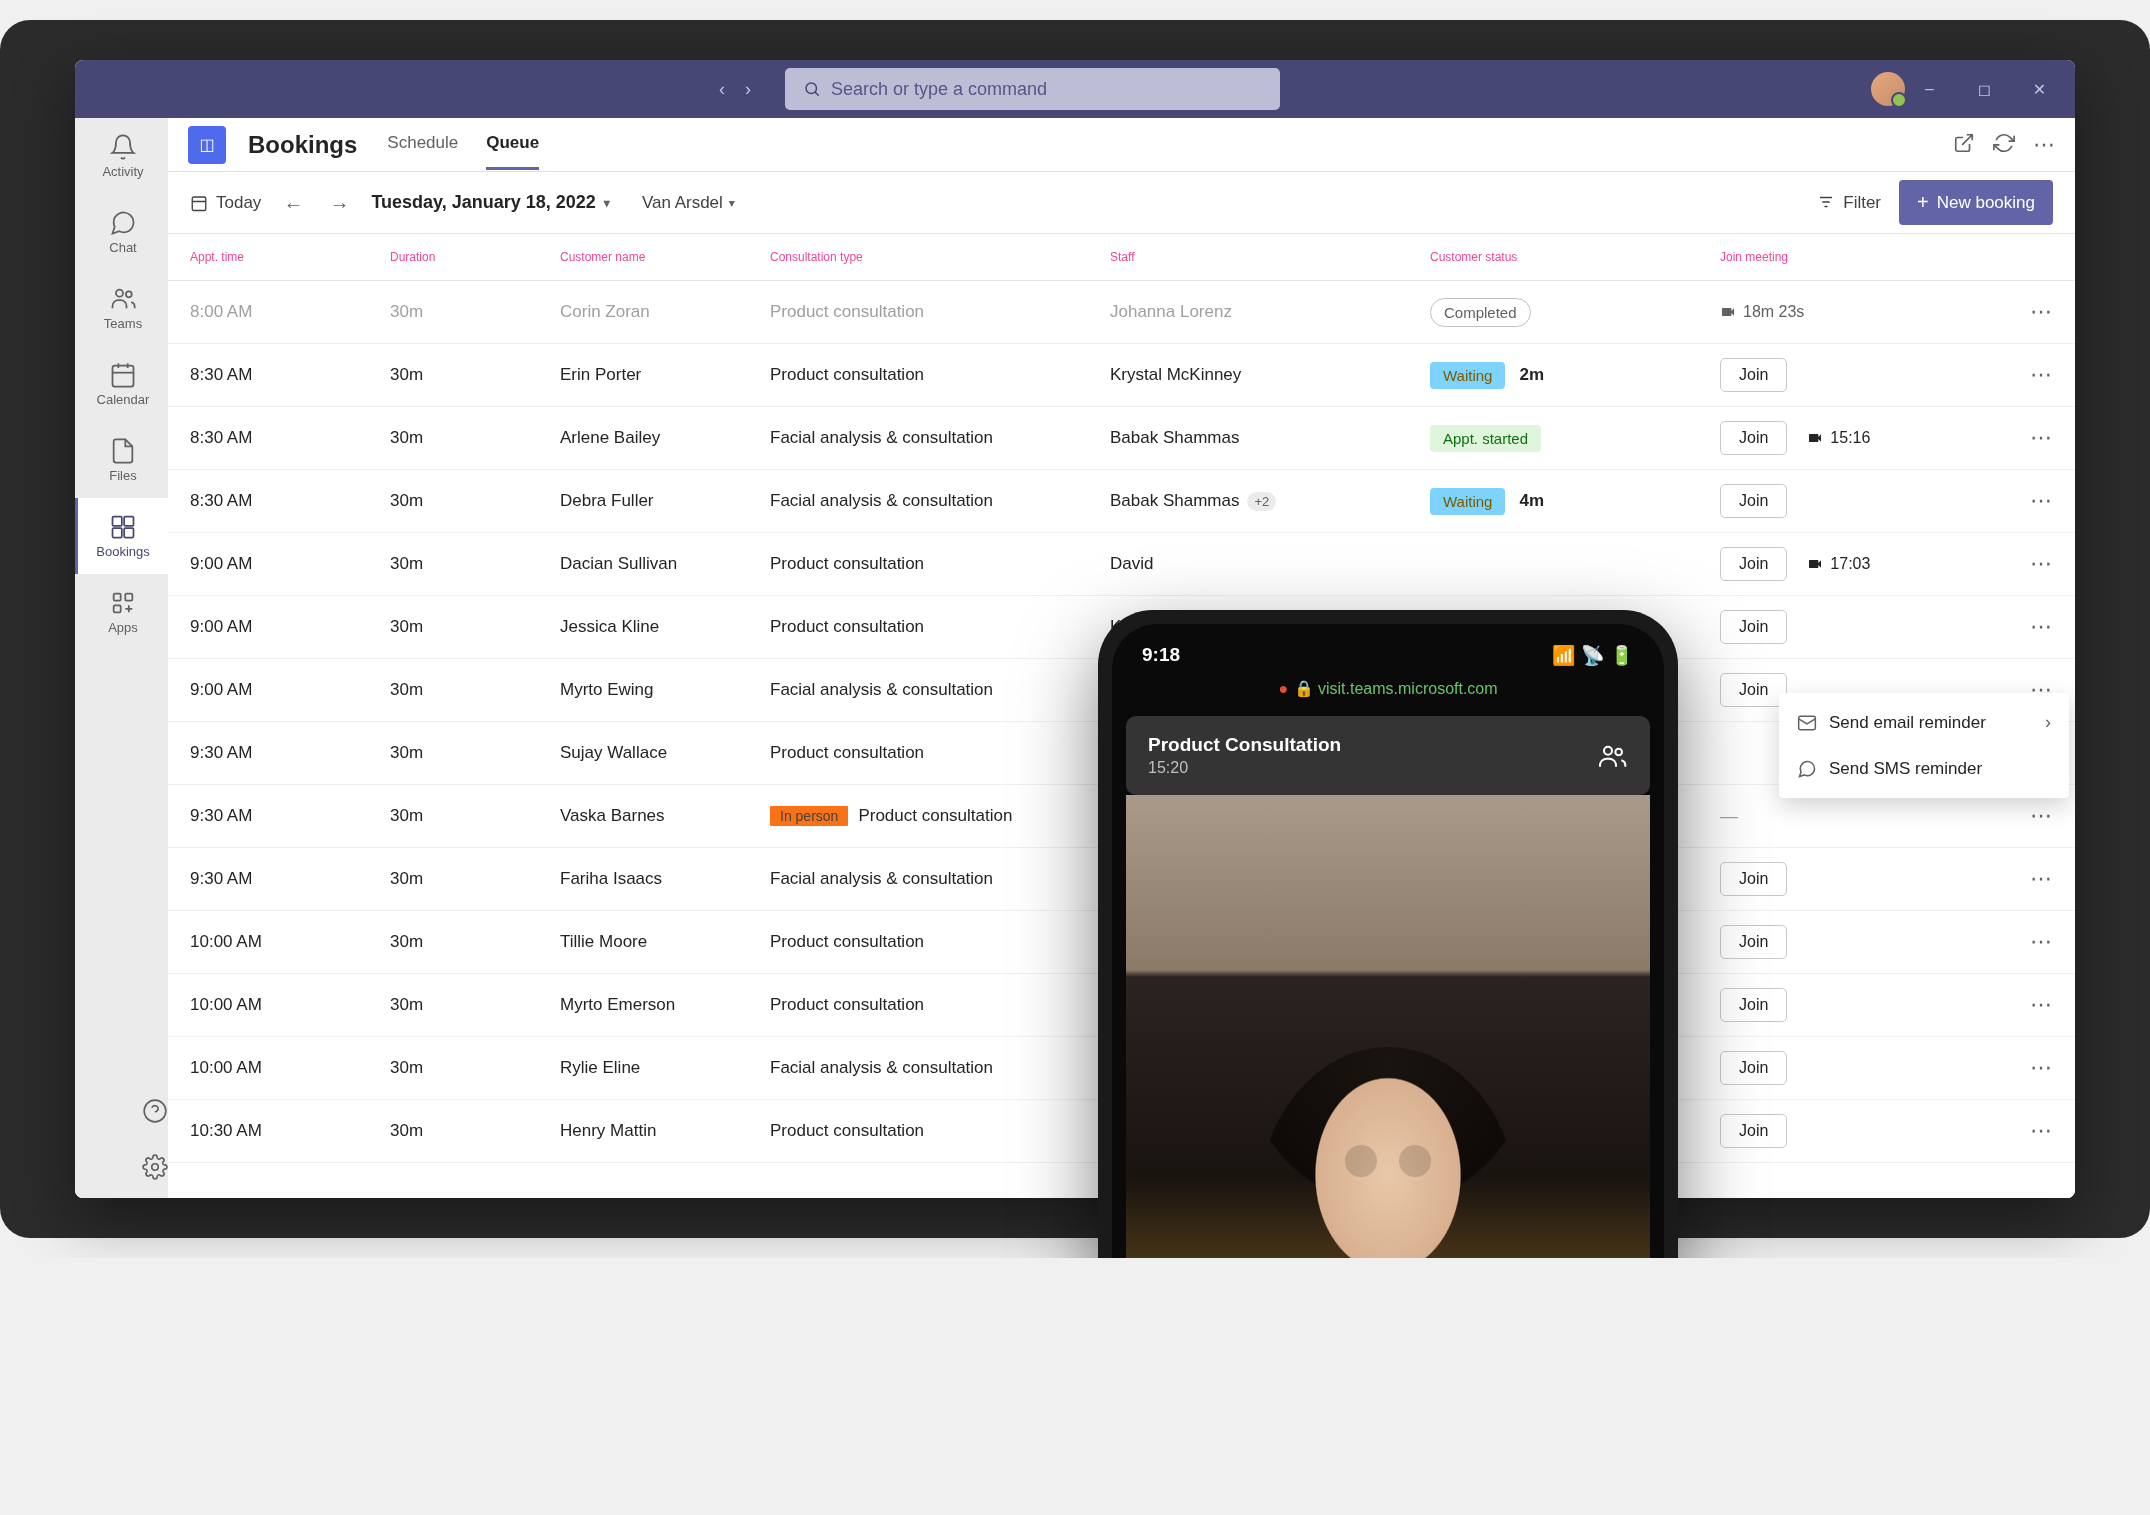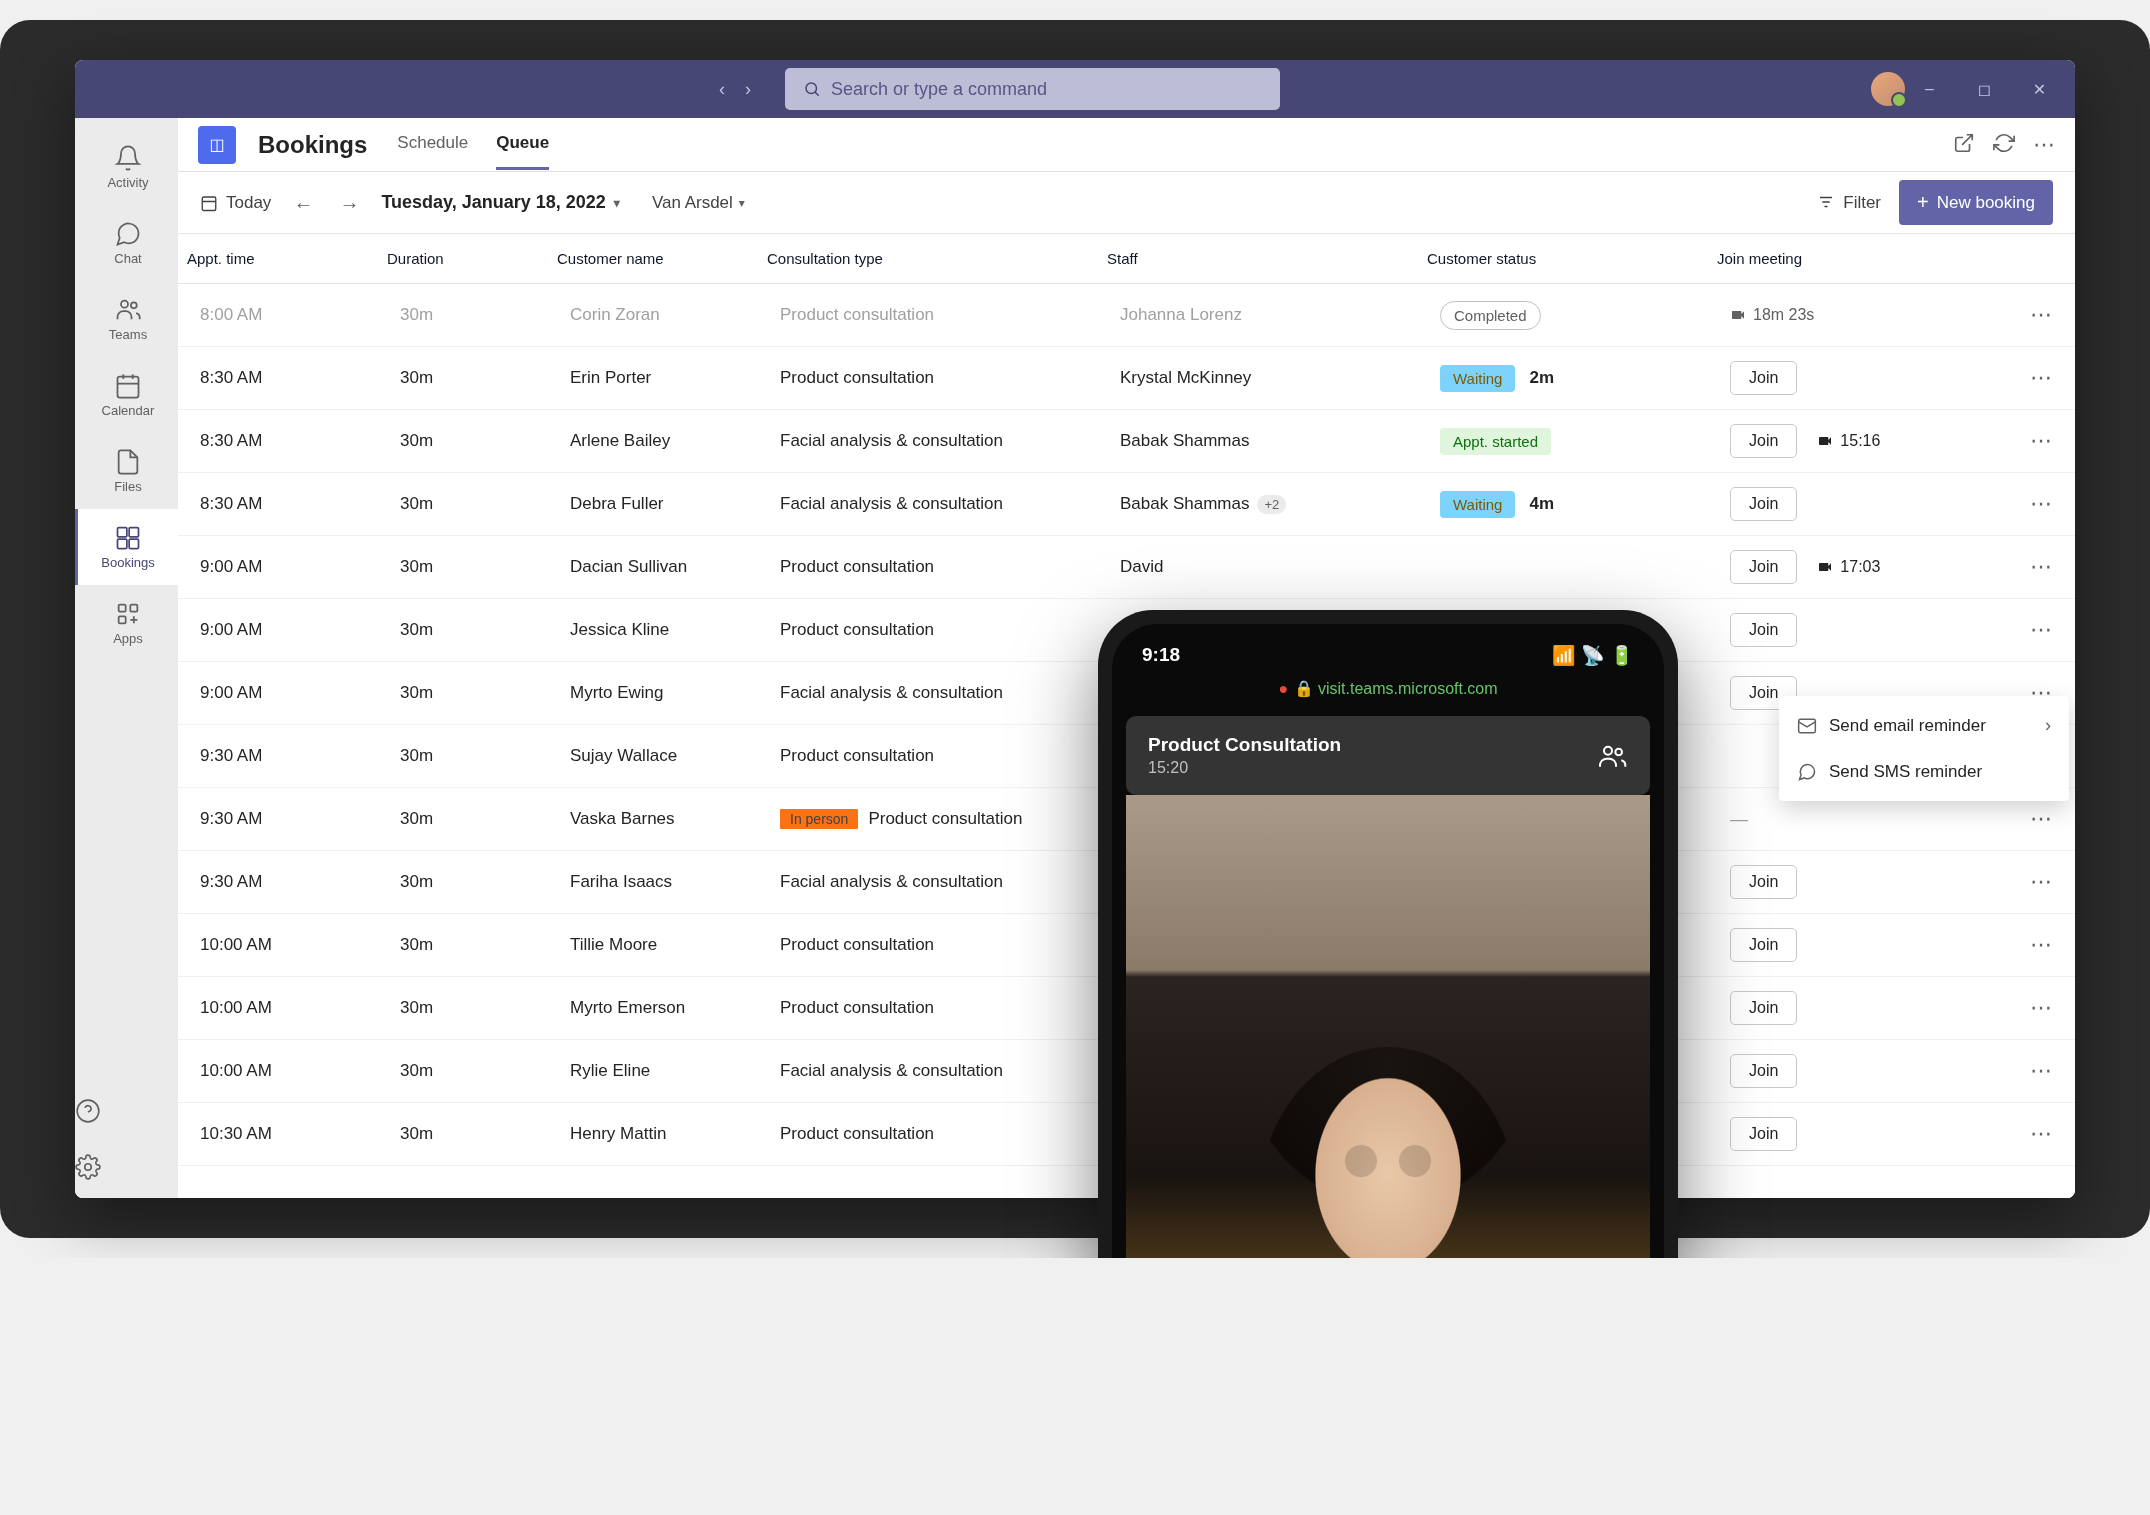--- a/index.html
+++ b/index.html
@@ -11,21 +11,21 @@
 .navarrows span{cursor:pointer;padding:4px;font-size:18px}
 .searchbox{width:495px;height:42px;background:#bdbdd6;border-radius:5px;display:flex;align-items:center;gap:10px;padding:0 18px;position:absolute;left:710px}
 .searchbox svg{width:18px;height:18px;color:#464775}
 .searchbox input{border:0;background:transparent;font-size:18px;color:#464775;flex:1;outline:0}
 .searchbox input::placeholder{color:#565688}
 .avatar-circle{width:34px;height:34px;border-radius:50%;background:linear-gradient(135deg,#e8a87c,#c38d6f);position:absolute;right:170px}
 .avatar-circle::after{content:"";width:12px;height:12px;background:#92c353;border:2px solid #464775;border-radius:50%;position:absolute;bottom:-2px;right:-2px}
 .wincontrols{position:absolute;right:8px;display:flex}
 .wincontrols span{width:55px;height:58px;display:flex;align-items:center;justify-content:center;color:#c5c5e0;font-size:16px;cursor:pointer}
 .body{display:flex;height:1080px;background:#f5f5f5;position:relative}
-.rail{width:103px;background:#ebebeb;display:flex;flex-direction:column;align-items:flex-start;padding-top:11px}
+.rail{width:93px;background:#ebebeb;display:flex;flex-direction:column;align-items:flex-end;padding-top:0}
 .rail-item{width:100%;height:76px;display:flex;flex-direction:column;align-items:center;justify-content:center;gap:3px;cursor:pointer;color:#616161;border-left:3px solid transparent}
 .rail-item.active{background:#fff;border-left-color:#6264a7;color:#464775}
 .rail-item svg{width:28px;height:28px}
 .rail-item span{font-size:13px}
 .rail-bottom{margin-top:auto;padding-bottom:18px;display:flex;flex-direction:column;gap:30px;align-items:center;color:#616161}
 .rail-bottom svg{width:26px;height:26px;cursor:pointer}
 .main{flex:1;background:#fff;display:flex;flex-direction:column}
 .apphead{height:54px;display:flex;align-items:center;padding:0 20px;gap:22px;border-bottom:1px solid #e1e1e1}
 .app-icon{width:38px;height:38px;background:#4f6bed;border-radius:4px;display:flex;align-items:center;justify-content:center;color:#fff;font-size:16px}
 .app-title{font-size:24px;font-weight:700;color:#242424}
@@ -35,21 +35,21 @@
 .head-actions{margin-left:auto;display:flex;gap:18px;color:#616161}
 .head-actions svg{width:22px;height:22px;cursor:pointer}
 .toolbar{height:62px;display:flex;align-items:center;padding:0 22px;gap:18px;border-bottom:1px solid #e5e5e5}
 .today-btn{display:flex;align-items:center;gap:8px;font-size:17px;color:#424242;cursor:pointer}
 .nav-btn{color:#616161;font-size:20px;cursor:pointer;padding:4px}
 .date-sel{font-size:18px;font-weight:600;color:#242424;display:flex;align-items:center;gap:8px;cursor:pointer}
 .loc-sel{font-size:17px;color:#424242;display:flex;align-items:center;gap:6px;cursor:pointer;margin-left:14px}
 .toolbar-right{margin-left:auto;display:flex;align-items:center;gap:18px}
 .filter-btn{display:flex;align-items:flex-start;gap:8px;font-size:17px;color:#424242;cursor:pointer}
 .new-btn{background:#6264a7;color:#fff;border:0;border-radius:4px;padding:11px 18px;font-size:17px;display:flex;align-items:center;gap:8px;cursor:pointer}
-.table-head{display:grid;grid-template-columns:200px 170px 210px 340px 320px 290px 1fr;padding:16px 9px;border-bottom:1px solid #e5e5e5;font-size:15px;color:#0f172a}
+.table-head{display:grid;grid-template-columns:200px 170px 210px 340px 320px 290px 1fr;padding:16px 22px;border-bottom:1px solid #e5e5e5;font-size:12px;color:#ec4899}
 .rows{overflow:hidden;flex:1;position:relative}
 .row{display:grid;grid-template-columns:200px 170px 210px 340px 320px 290px 1fr;padding:0 22px;height:63px;align-items:center;border-bottom:1px solid #f0f0f0;font-size:17px;color:#242424}
 .row.past{color:#a0a0a0}
 .cell{white-space:nowrap;text-overflow:ellipsis;overflow:hidden}
 .status-cell{display:flex;align-items:center;gap:14px}
 .badge{padding:5px 13px;border-radius:4px;font-size:15px}
 .badge.completed{background:#fff;border:1px solid #c0c0c0;border-radius:16px;color:#616161}
 .badge.waiting{background:#7dd3fc;color:#7a5c00}
 .badge.started{background:#dff6dd;color:#0e700e}
 .badge.inperson{background:#f97316;color:#424242;font-size:14px;padding:4px 10px;margin-right:10px}

